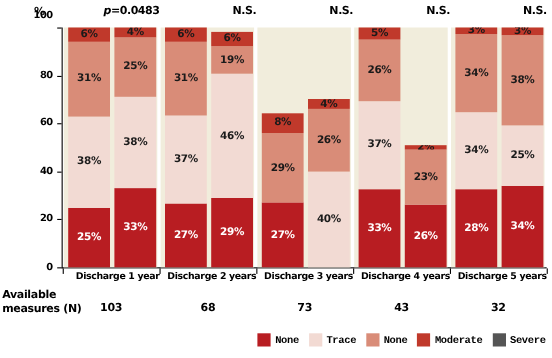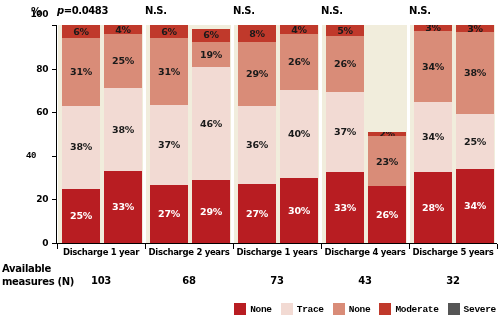--- a/index.html
+++ b/index.html
@@ -84,33 +84,33 @@
   }
   .seg-label.light{color:#ffffff;}
   .seg-label.dark{color:#1a1a1a;}
 
   
   .sig{
     position:absolute;
     top:5px;
     font-size:10px;
     font-weight:bold;
-    text-align:left;
+    text-align:right;
     letter-spacing:-0.4px;
     white-space:nowrap;
   }
   .sig .pital{font-style:italic;}
 
   
   .xlabel{
     position:absolute;
     top:247px;
     font-size:8.5px;
     font-weight:bold;
-    text-align:center;
+    text-align:right;
     letter-spacing:-0.3px;
     white-space:nowrap;
   }
   .xtick-mark{
     position:absolute;
     top:244px;
     width:1px;height:5px;
     background:#000;
   }
 
@@ -169,21 +169,21 @@
 
   <div class="y-unit">%</div>
 
   <div id="ytick-layer">
       <div class="ytick-lbl" style="left: 22px; top: 9px;">100</div>
       <div class="ytick-mark" style="top: 25px;"></div>
       <div class="ytick-lbl" style="left: 22px; top: 63.6px;">80</div>
       <div class="ytick-mark" style="top: 68.6px;"></div>
       <div class="ytick-lbl" style="left: 22px; top: 107.2px;">60</div>
       <div class="ytick-mark" style="top: 112.2px;"></div>
-      <div class="ytick-lbl" style="left: 10px; top: 150.8px; font-family: Liberation Mono, monospace;">40</div>
+      <div class="ytick-lbl" style="left: 22px; top: 150.8px;">40</div>
       <div class="ytick-mark" style="top: 155.8px;"></div>
       <div class="ytick-lbl" style="left: 22px; top: 194.4px;">20</div>
       <div class="ytick-mark" style="top: 199.4px;"></div>
       <div class="ytick-lbl" style="left: 22px; top: 238px;">0</div>
       <div class="ytick-mark" style="top: 243px;"></div>
     </div>
 
   <div class="axis-y"></div>
   <div class="axis-x"></div>
 
@@ -249,34 +249,28 @@
             <span class="seg-label dark">6%</span>
           </div>
         </div>
       </div>
       <div class="group" style="left: 176px; width: 88px;">
         <div class="group-bg" style="left: 1px; width: 85px; background: rgb(241, 237, 220);"></div>
         <div class="bar" style="left: 5px; width: 38px; height: 218px;">
           <div class="seg" style="height: 58.86px; background: rgb(184, 29, 34);">
             <span class="seg-label light">27%</span>
           </div>
-          <div class="seg" style="height: 78.48px; background: rgb(242, 218, 211);">
-            <span class="seg-label dark">36%</span>
-          </div>
           <div class="seg" style="height: 63.22px; background: rgb(217, 140, 120);">
             <span class="seg-label dark">29%</span>
           </div>
           <div class="seg" style="height: 17.44px; background: rgb(192, 57, 43);">
             <span class="seg-label dark">8%</span>
           </div>
         </div>
         <div class="bar" style="left: 47px; width: 38px; height: 218px;">
-          <div class="seg" style="height: 65.4px; background: rgb(184, 29, 34);">
-            <span class="seg-label light">30%</span>
-          </div>
           <div class="seg" style="height: 87.2px; background: rgb(242, 218, 211);">
             <span class="seg-label dark">40%</span>
           </div>
           <div class="seg" style="height: 56.68px; background: rgb(217, 140, 120);">
             <span class="seg-label dark">26%</span>
           </div>
           <div class="seg" style="height: 8.72px; background: rgb(192, 57, 43);">
             <span class="seg-label dark">4%</span>
           </div>
         </div>
@@ -347,21 +341,21 @@
       <div class="sig" style="left: 145px; width: 88px;">N.S.</div>
       <div class="sig" style="left: 233px; width: 88px;">N.S.</div>
       <div class="sig" style="left: 321px; width: 88px;">N.S.</div>
       <div class="sig" style="left: 409px; width: 88px;">N.S.</div>
     </div>
   <div id="xlabel-layer">
       <div class="xlabel" style="left: 57px; width: 88px;">Discharge 1 year</div>
       <div class="xtick-mark" style="left: 57px;"></div>
       <div class="xlabel" style="left: 145px; width: 88px;">Discharge 2 years</div>
       <div class="xtick-mark" style="left: 145px;"></div>
-      <div class="xlabel" style="left: 233px; width: 88px;">Discharge 1 years</div>
+      <div class="xlabel" style="left: 233px; width: 88px;">Discharge 3 years</div>
       <div class="xtick-mark" style="left: 233px;"></div>
       <div class="xlabel" style="left: 321px; width: 88px;">Discharge 4 years</div>
       <div class="xtick-mark" style="left: 321px;"></div>
       <div class="xlabel" style="left: 409px; width: 88px;">Discharge 5 years</div>
       <div class="xtick-mark" style="left: 409px;"></div>
       <div class="xtick-mark" style="left: 497px;"></div>
     </div>
 
   <div class="nrow-title">
     <span>Available</span><br>

